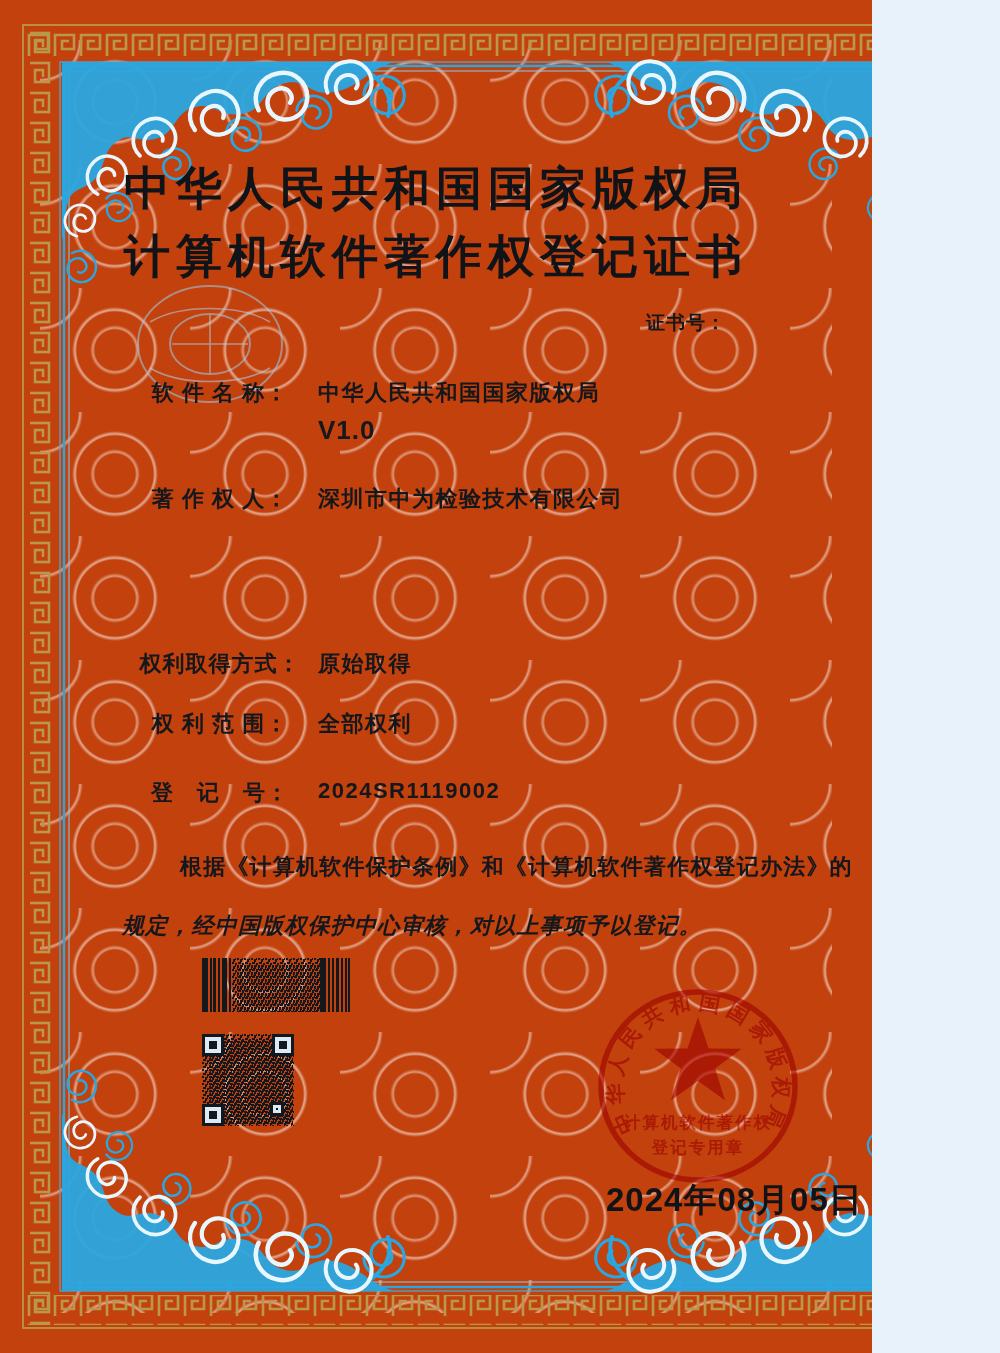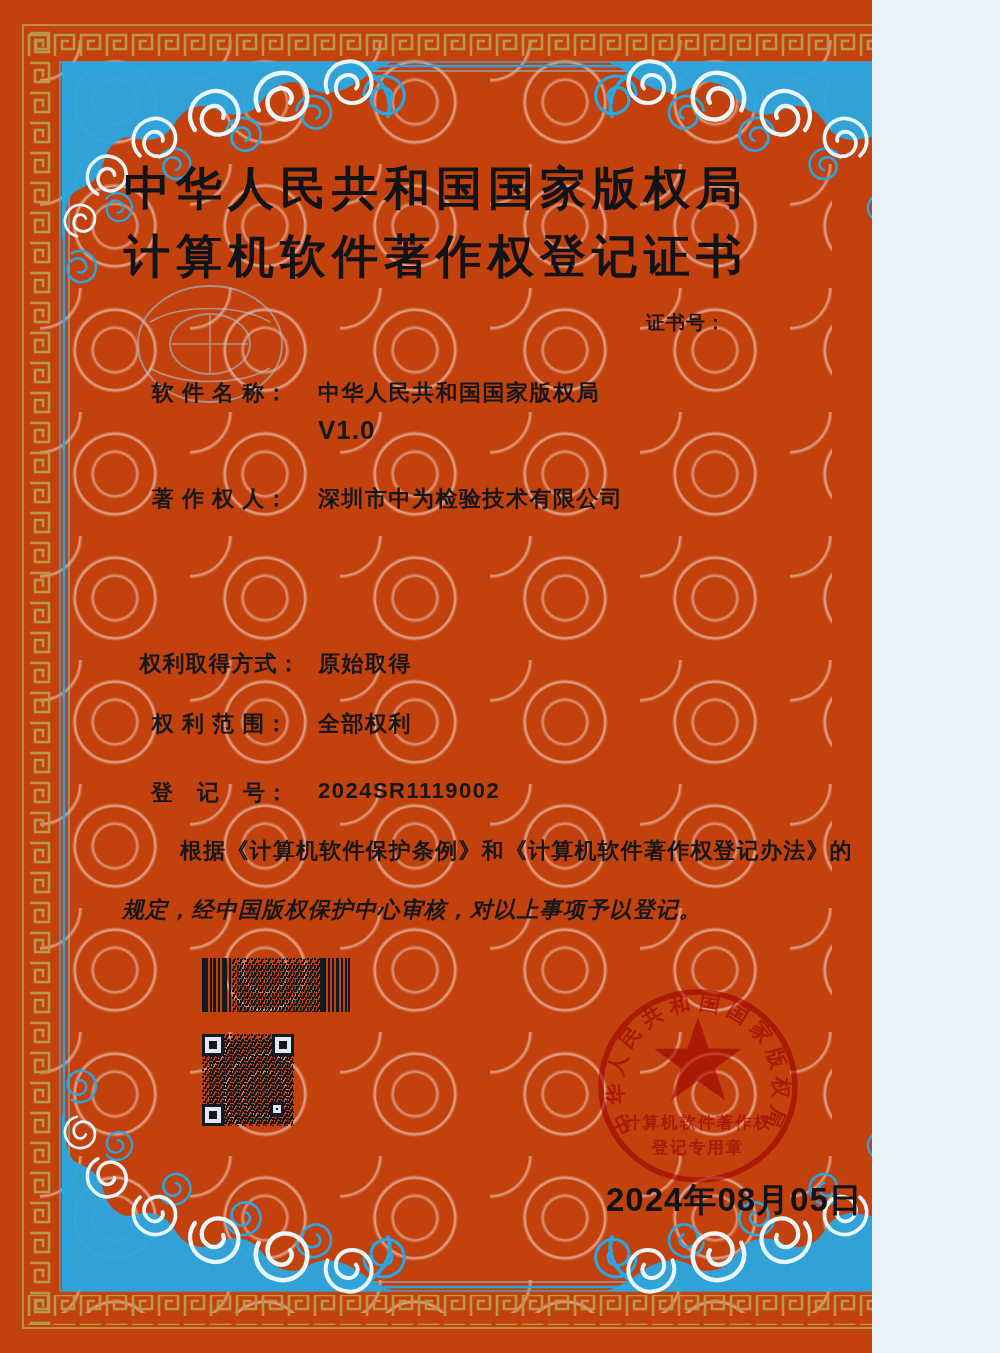--- a/index.html
+++ b/index.html
@@ -29,21 +29,21 @@
     top:310px;right:146px;display:flex;gap:0;
     font-size:19px;font-weight:bold;letter-spacing:1px;color:#14171b;
     align-items:baseline;
   }
   .field-row{left:122px;display:flex;font-size:22px;font-weight:bold;color:#14171b;text-align:center;}
   .field-label{width:196px;flex:0 0 196px;letter-spacing:1px;}
   .field-value{letter-spacing:1.5px;}
   .value2{left:318px;font-size:26px;font-weight:bold;letter-spacing:1px;}
   .para{
     left:122px;width:762px;font-size:22px;font-weight:bold;
-    letter-spacing:1.2px;color:#14171b;white-space:nowrap;
+    letter-spacing:1.2px;color:#14171b;white-space:nowrap;margin-top:16px;
   }
   .date{
     left:606px;top:1178px;font-size:33px;font-weight:bold;letter-spacing:1px;color:#101317;
   }
   .emboss{opacity:.55;}
 </style>
 </head>
 <body>
 
 <div class="page">

